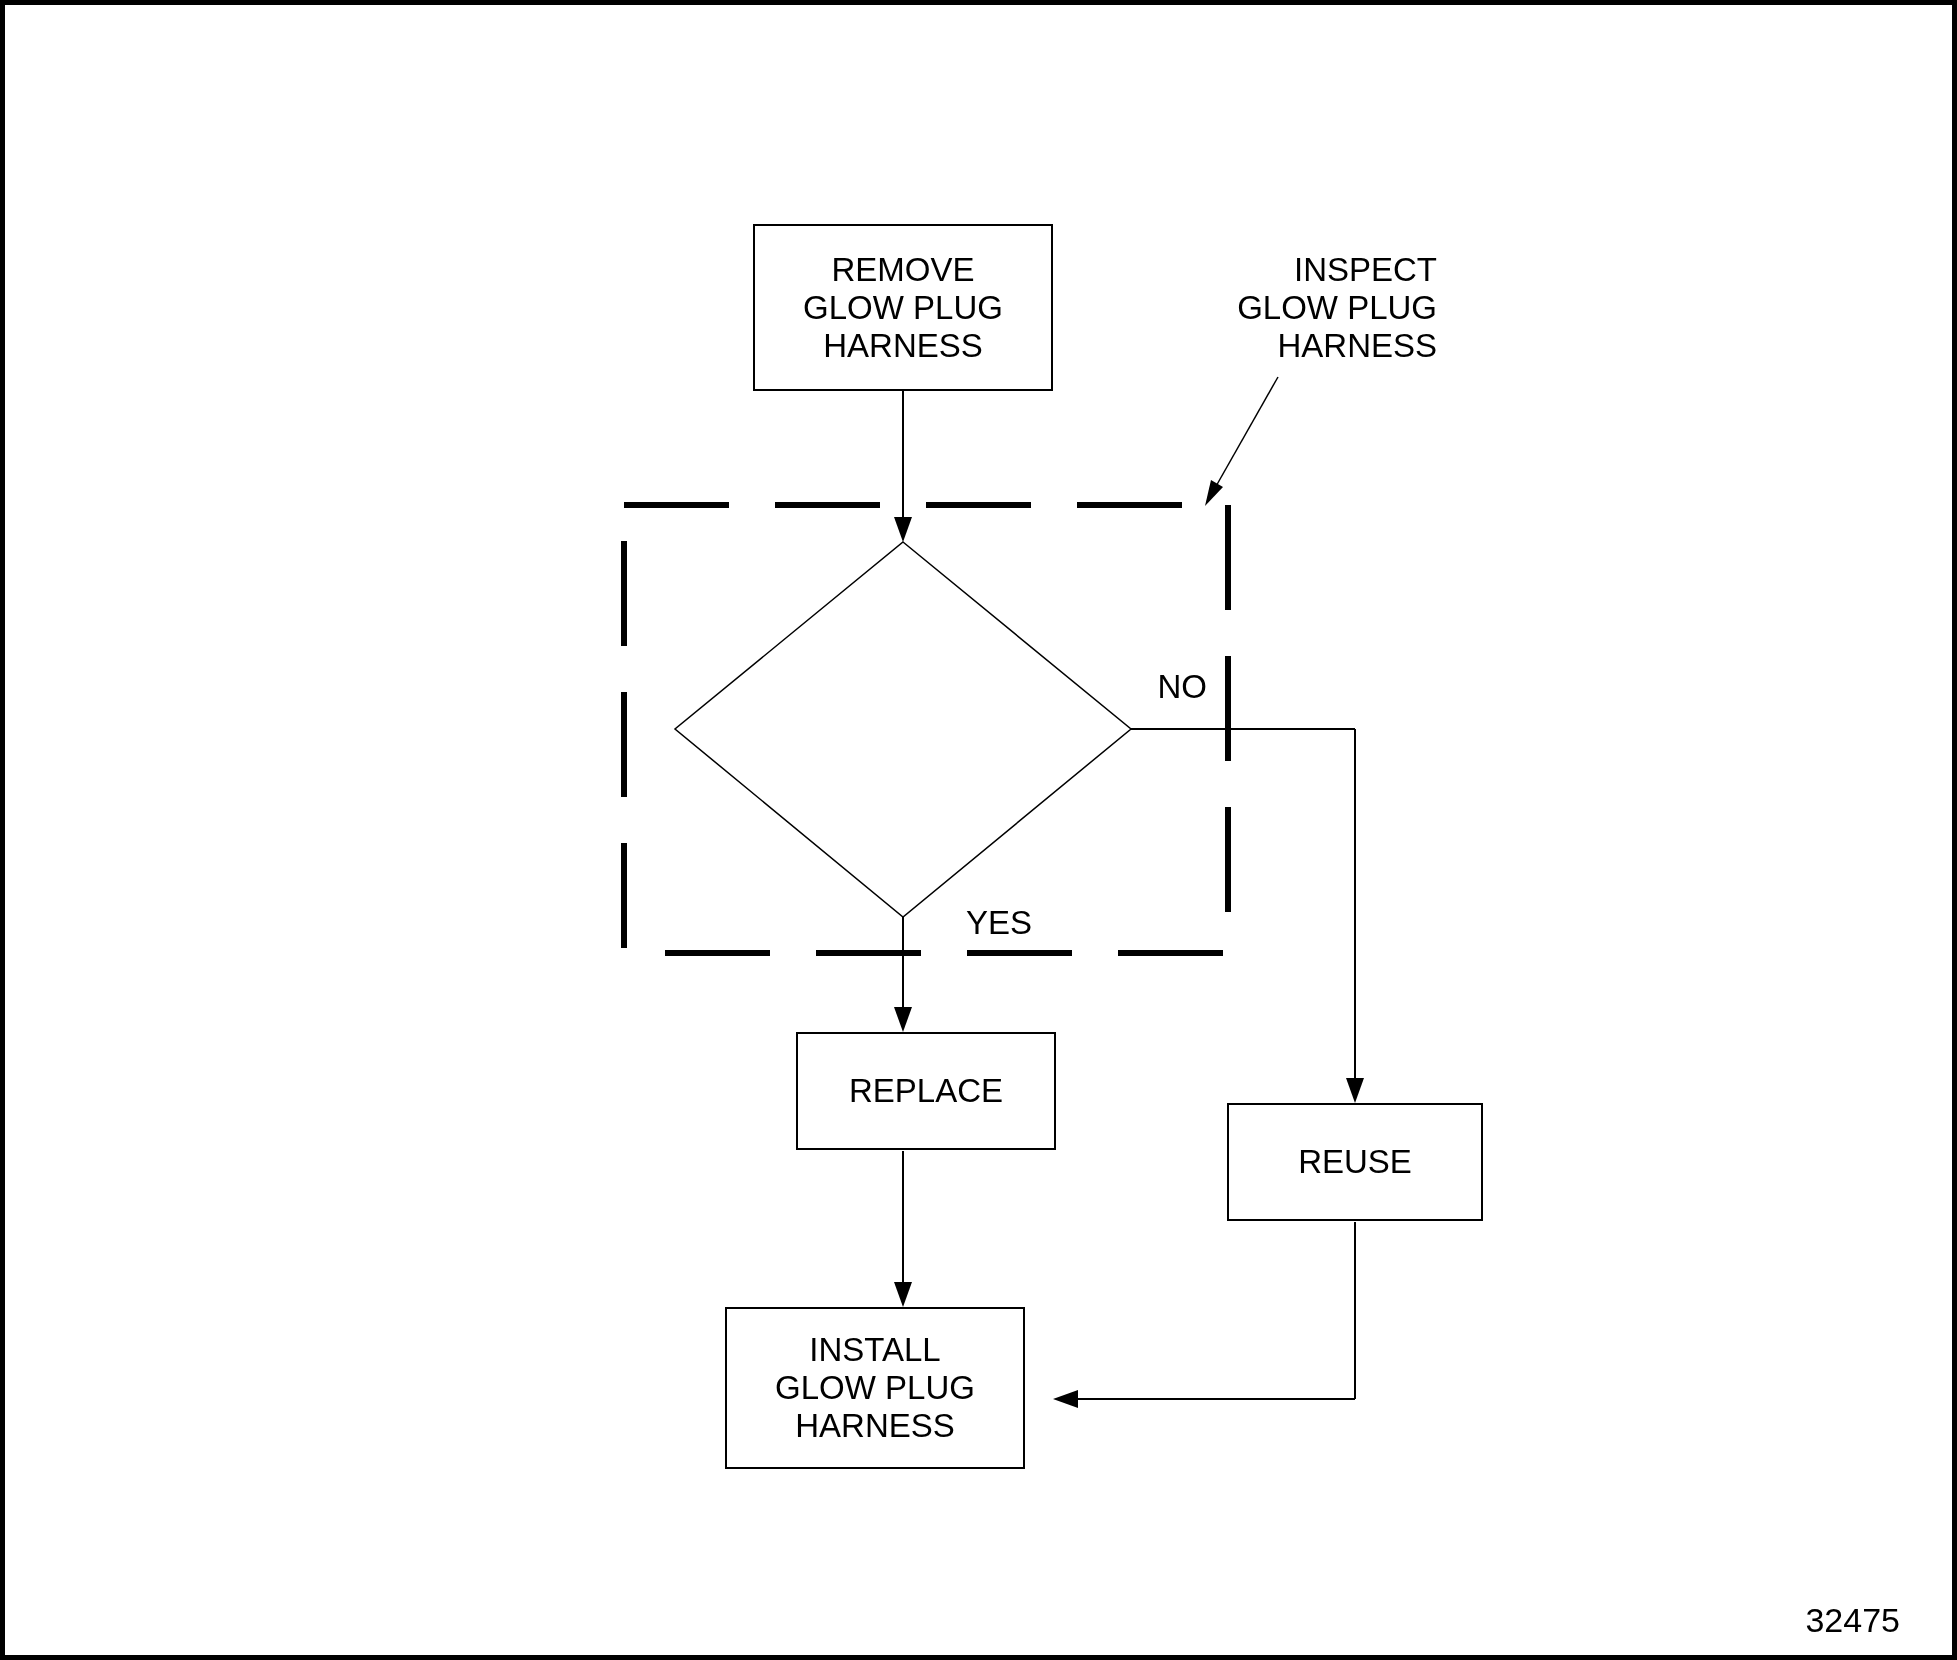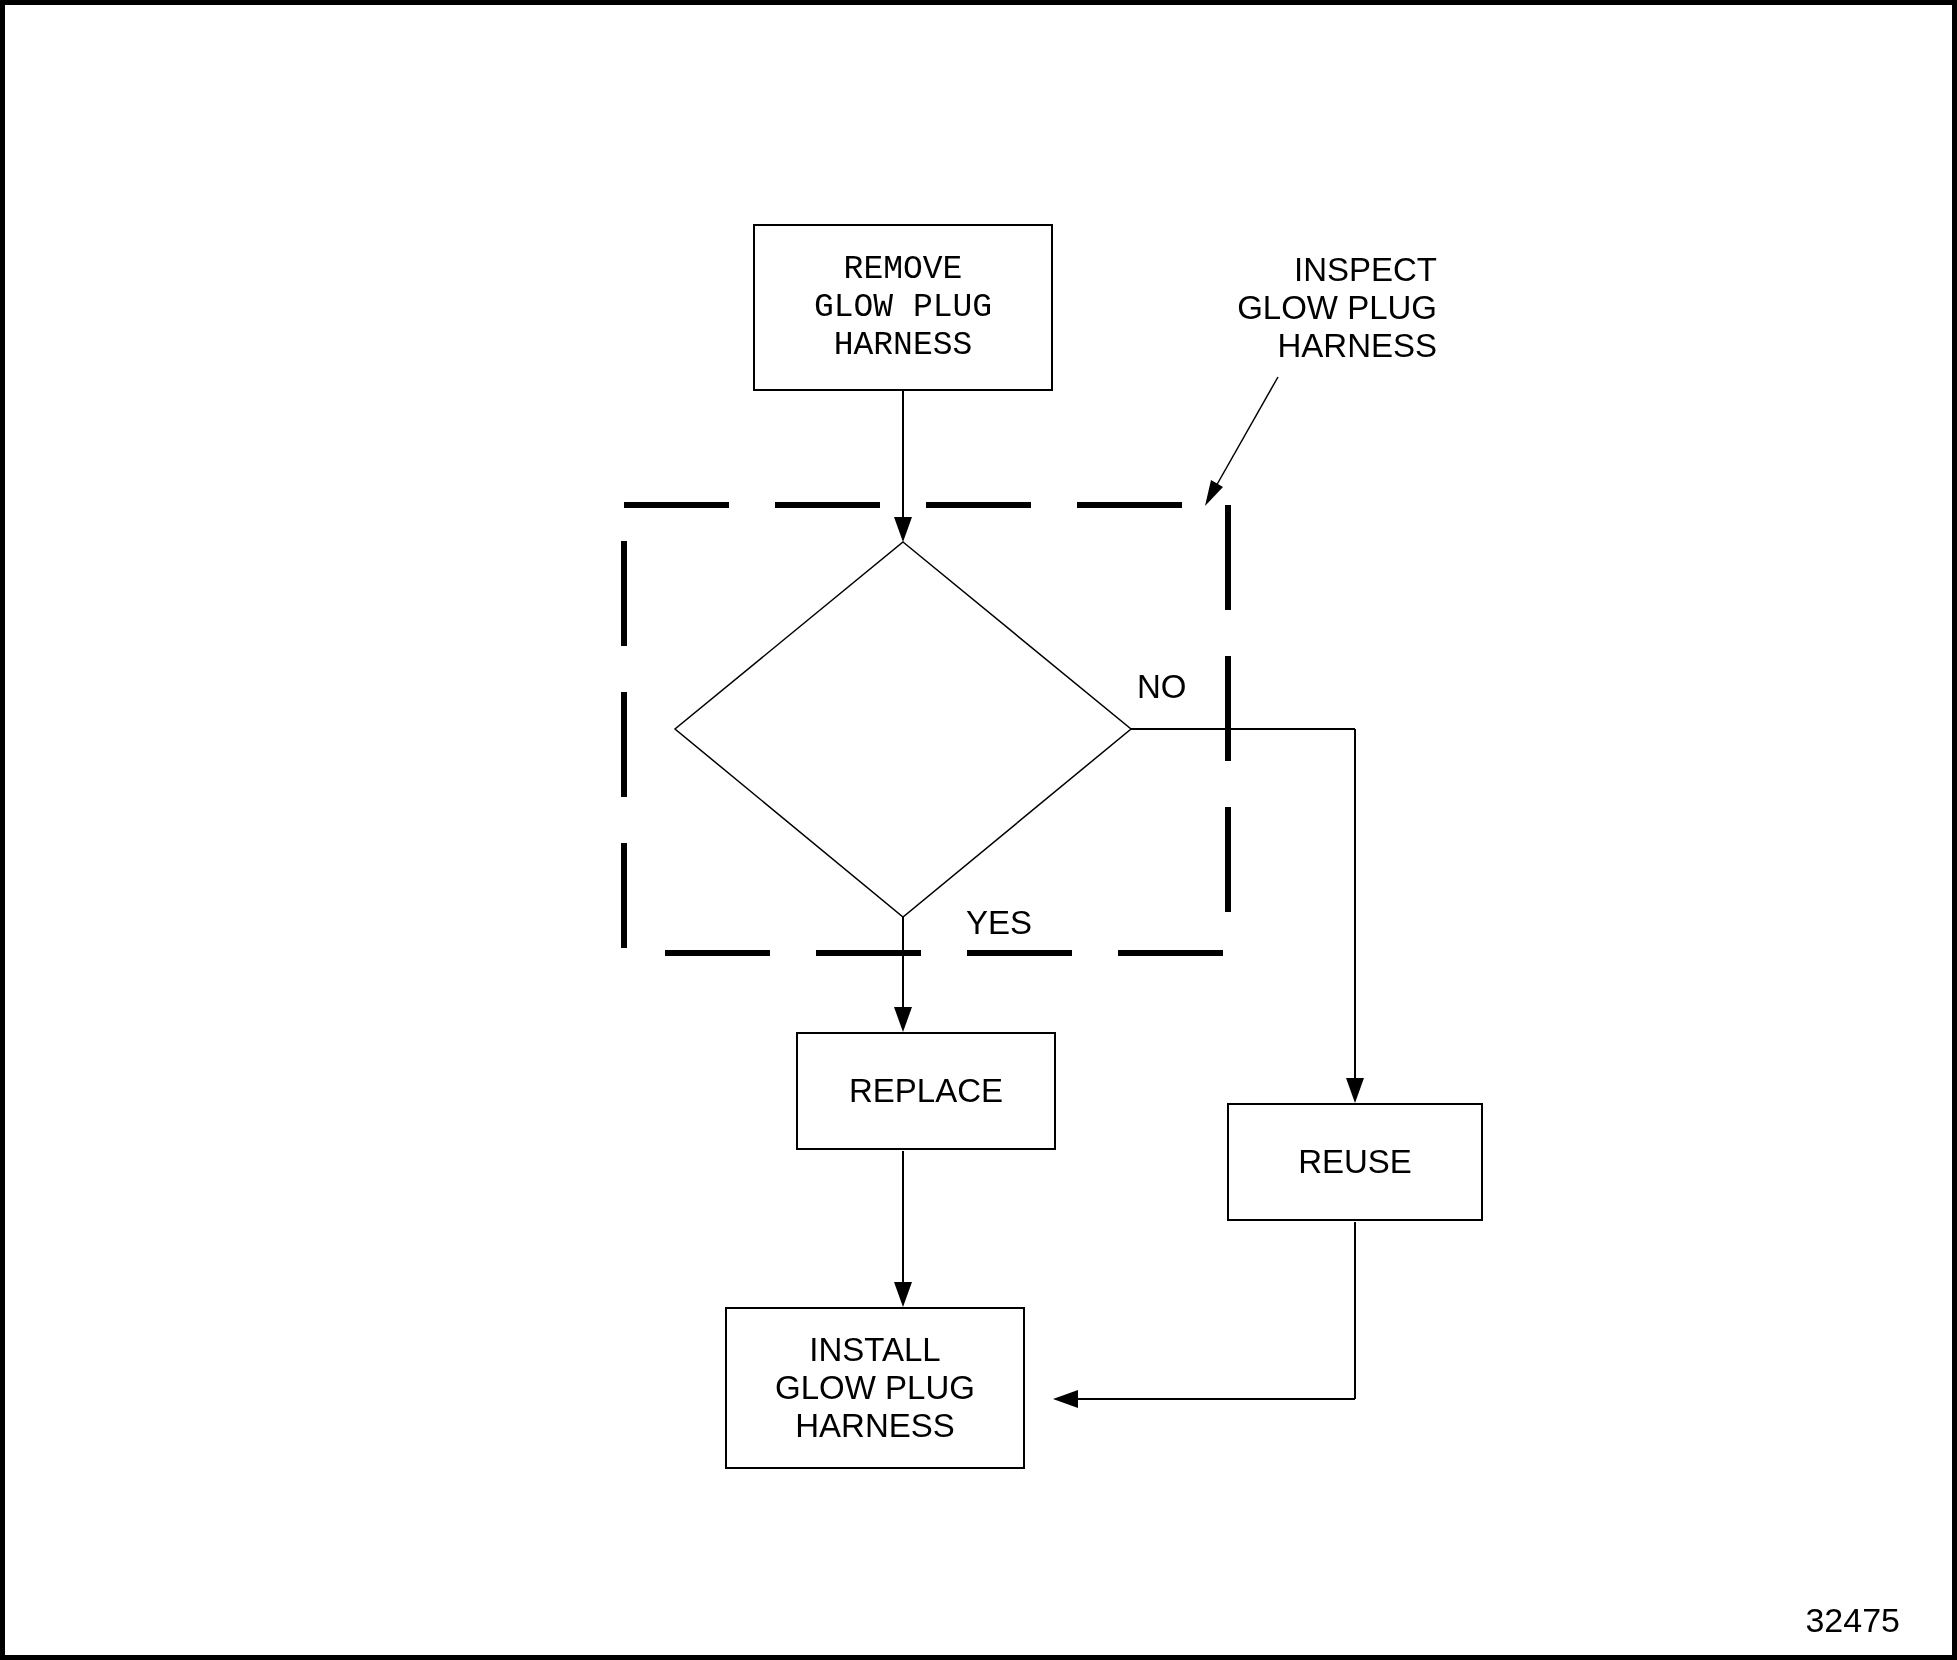--- a/index.html
+++ b/index.html
@@ -32,27 +32,27 @@
     line-height: 38px;
     white-space: nowrap;
   }
   .floating-text {
     position: absolute;
     font-size: 33px;
     line-height: 38px;
     text-align: right;
     white-space: nowrap;
   }
-  #node-remove  { left: 748px;  top: 219px;  width: 300px; height: 167px; font-family: Liberation Mono, monospace; }
+  #node-remove  { left: 748px;  top: 219px;  width: 300px; height: 167px; }
   #node-replace { left: 791px;  top: 1027px; width: 260px; height: 118px; }
   #node-reuse   { left: 1222px; top: 1098px; width: 256px; height: 118px; }
   #node-install { left: 720px;  top: 1302px; width: 300px; height: 162px; }
   #label-inspect { left: 1152px; top: 246px;  width: 280px; }
   #decision-text { left: 728px;  top: 612px;  width: 340px; }
-  #label-no  { left: 1132px; top: 663px; width: 70px;  text-align: left; }
+  #label-no  { left: 1132px; top: 663px; width: 70px;  text-align: right; }
   #label-yes { left: 941px;  top: 899px; width: 100px; text-align: left; margin-left: 20px; }
   #fig-number {
     position: absolute;
     right: 52px;
     top: 1596px;
     font-size: 34px;
     line-height: 38px;
   }
 </style>
 </head>

